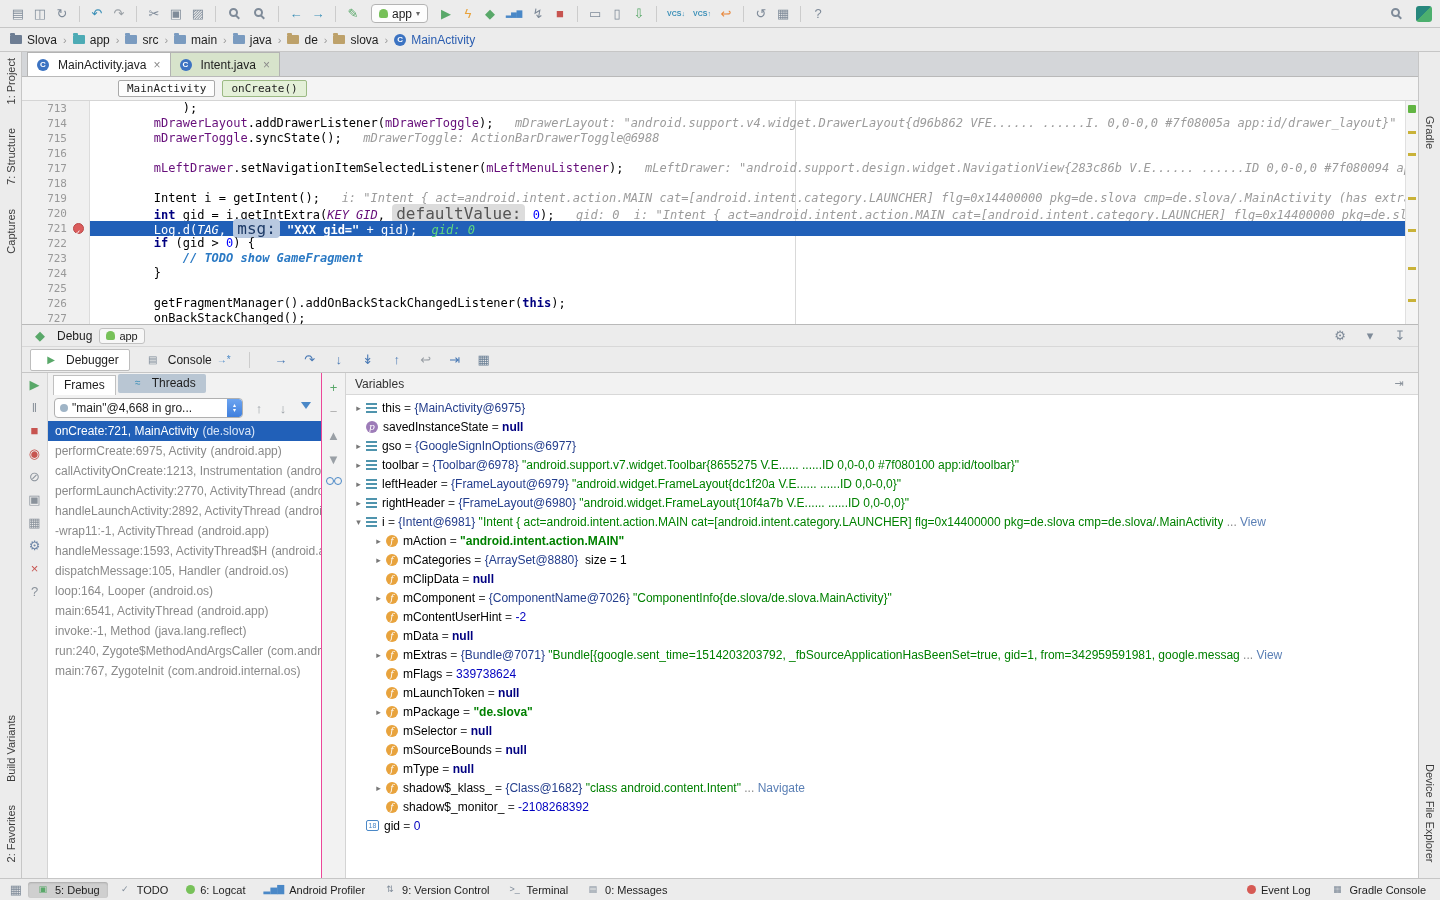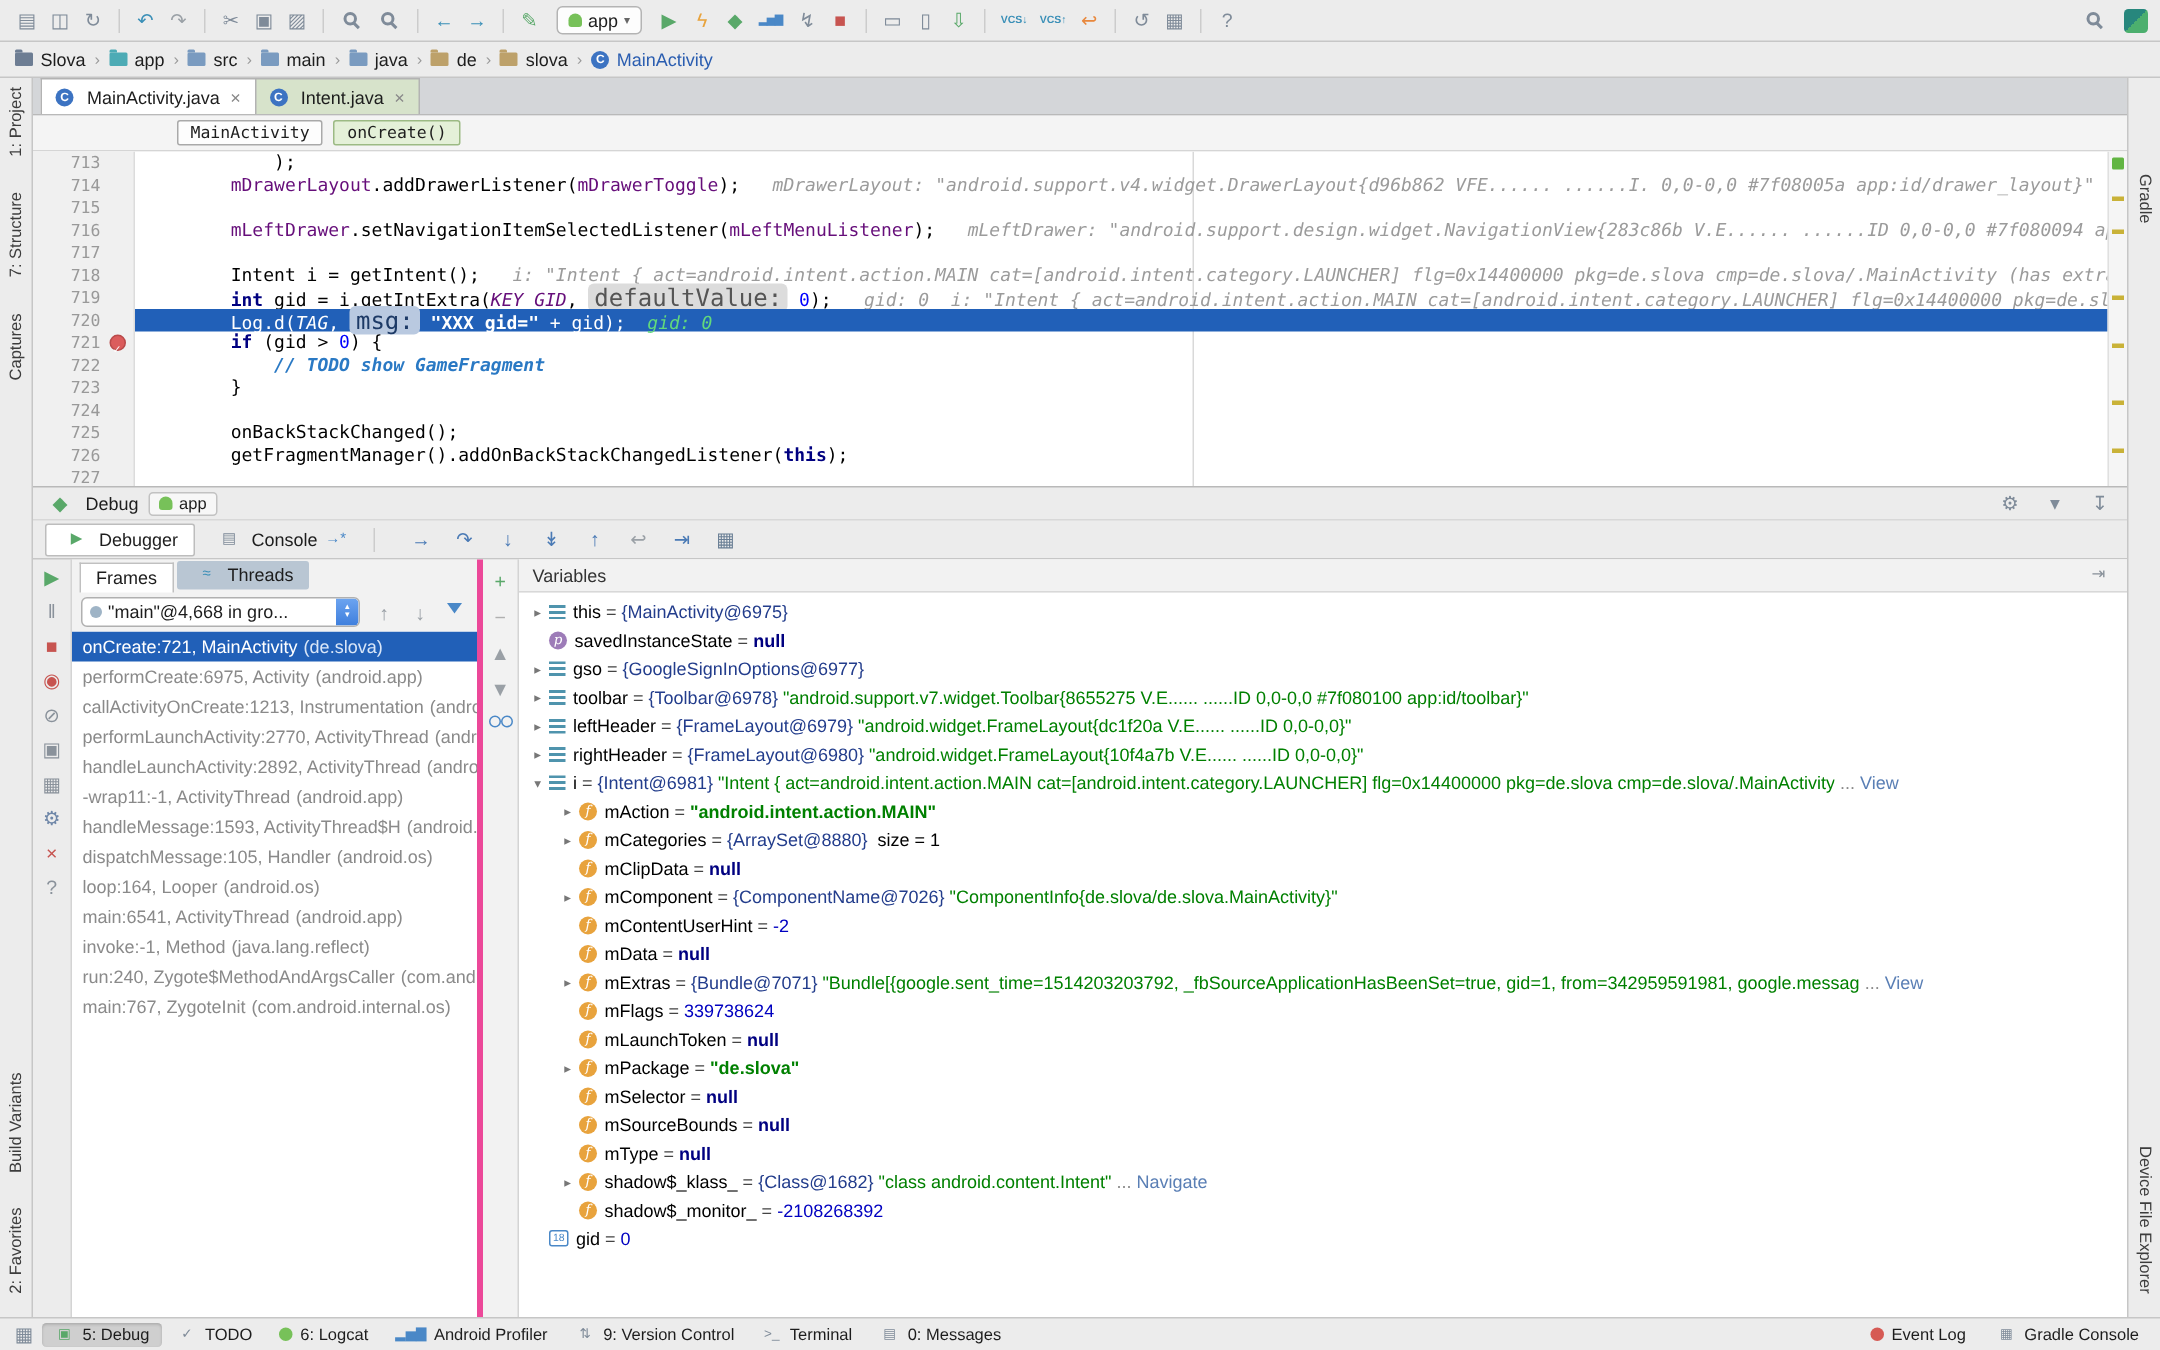--- a/index.html
+++ b/index.html
@@ -117,21 +117,21 @@
     border-bottom:1px solid #c6c6c6; }
   .dtab { display:flex; align-items:center; gap:5px; padding:3px 10px; margin-right:2px;
     border:1px solid transparent; }
   .dtab.active { background:#fff; border-color:#bdbdbd; border-radius:2px; }
   .console-arrow { color:#4a88c7; font-size:10px; }
   .stepicons { display:flex; align-items:center; gap:9px; margin-left:16px; font-size:13px; }
   .dbody { flex:1; display:flex; min-height:0; }
   .dvtools { width:26px; flex:0 0 26px; border-right:1px solid #d4d4d4; display:flex;
     flex-direction:column; align-items:center; padding-top:5px; gap:10px; font-size:12px; }
   .frames { width:274px; flex:0 0 274px; display:flex; flex-direction:column;
-    border-right:4px solid #ec4899; background:#f2f2f2; min-height:0; }
+    border-right:1px solid #ec4899; background:#f2f2f2; min-height:0; }
   .ftabs { height:22px; flex:0 0 22px; display:flex; align-items:flex-end; gap:2px; padding:0 5px; }
   .ftab { display:flex; align-items:center; gap:4px; padding:2px 10px 3px; font-size:12px; }
   .ftab.active { background:#fff; border:1px solid #c0c0c0; border-bottom:none; }
   .ftab.dark { background:#b9c6d3; border-radius:2px; margin-bottom:2px; }
   .threadrow { height:26px; flex:0 0 26px; display:flex; align-items:center; gap:6px; padding:0 6px; }
   .combo { flex:1; display:flex; align-items:center; background:#fff; border:1px solid #b0b0b0;
     border-radius:4px; height:20px; padding-left:5px; overflow:hidden; white-space:nowrap; gap:4px; }
   .th-dot { width:8px; height:8px; min-width:8px; border-radius:50%; background:#9fb4c6; }
   .combo-label { overflow:hidden; }
   .stepper { margin-left:auto; width:15px; align-self:stretch; color:#fff; font-size:6px;
@@ -338,32 +338,33 @@
             <div class="grow"><span class="lnum">723</span></div>
             <div class="grow"><span class="lnum">724</span></div>
             <div class="grow"><span class="lnum">725</span></div>
             <div class="grow"><span class="lnum">726</span></div>
             <div class="grow"><span class="lnum">727</span></div>
           </div>
         <div class="codearea">
           <div class="guide"></div>
         <div class="cline"><span class="sg-pl">            );</span></div>
             <div class="cline"><span class="sg-pl">        </span><span class="sg-fld">mDrawerLayout</span><span class="sg-pl">.addDrawerListener(</span><span class="sg-fld">mDrawerToggle</span><span class="sg-pl">);</span><span class="sg-hint">   mDrawerLayout: "android.support.v4.widget.DrawerLayout{d96b862 VFE...... ......I. 0,0-0,0 #7f08005a app:id/drawer_layout}"</span></div>
+            <div class="cline"><span class="sg-pl">        </span><span class="sg-fld">mDrawerToggle</span><span class="sg-pl">.syncState();</span><span class="sg-hint">   mDrawerToggle: ActionBarDrawerToggle@6988</span></div>
             <div class="cline"></div>
             <div class="cline"><span class="sg-pl">        </span><span class="sg-fld">mLeftDrawer</span><span class="sg-pl">.setNavigationItemSelectedListener(</span><span class="sg-fld">mLeftMenuListener</span><span class="sg-pl">);</span><span class="sg-hint">   mLeftDrawer: "android.support.design.widget.NavigationView{283c86b V.E...... ......ID 0,0-0,0 #7f080094 app:id/lef</span></div>
             <div class="cline"></div>
             <div class="cline"><span class="sg-pl">        Intent i = getIntent();</span><span class="sg-hint">   i: "Intent { act=android.intent.action.MAIN cat=[android.intent.category.LAUNCHER] flg=0x14400000 pkg=de.slova cmp=de.slova/.MainActivity (has extras) }"</span></div>
             <div class="cline"><span class="sg-pl">        </span><span class="sg-kw">int</span><span class="sg-pl"> gid = i.getIntExtra(</span><span class="sg-stat">KEY_GID</span><span class="sg-pl">, </span><span class="sg-chip">defaultValue:</span><span class="sg-pl"> </span><span class="sg-num">0</span><span class="sg-pl">);</span><span class="sg-hint">   gid: 0  i: "Intent { act=android.intent.action.MAIN cat=[android.intent.category.LAUNCHER] flg=0x14400000 pkg=de.slova cmp=de.slova</span></div>
             <div class="cline exec"><span class="sg-pl">        Log.d(</span><span class="sg-stat">TAG</span><span class="sg-pl">, </span><span class="sg-chip">msg:</span><span class="sg-pl"> </span><span class="sg-st">"XXX gid="</span><span class="sg-pl"> + gid);  </span><span class="sg-dbg">gid: 0</span></div>
             <div class="cline"><span class="sg-pl">        </span><span class="sg-kw">if</span><span class="sg-pl"> (gid &gt; </span><span class="sg-num">0</span><span class="sg-pl">) {</span></div>
             <div class="cline"><span class="sg-pl">            </span><span class="sg-todo">// TODO show GameFragment</span></div>
             <div class="cline"><span class="sg-pl">        }</span></div>
             <div class="cline"></div>
+            <div class="cline"><span class="sg-pl">        getFragmentManager().addOnBackStackChangedListener(</span><span class="sg-kw">this</span><span class="sg-pl">);</span></div>
             <div class="cline"><span class="sg-pl">        onBackStackChanged();</span></div>
-            <div class="cline"><span class="sg-pl">        getFragmentManager().addOnBackStackChangedListener(</span><span class="sg-kw">this</span><span class="sg-pl">);</span></div>
           </div>
         <div class="stripe">
             <span class="smark sq" style="top: 4px; background: rgb(98, 181, 67);"></span>
             <span class="smark" style="top: 30px; background: rgb(201, 178, 56);"></span>
             <span class="smark" style="top: 52px; background: rgb(201, 178, 56);"></span>
             <span class="smark" style="top: 96px; background: rgb(201, 178, 56);"></span>
             <span class="smark" style="top: 128px; background: rgb(201, 178, 56);"></span>
             <span class="smark" style="top: 166px; background: rgb(201, 178, 56);"></span>
             <span class="smark" style="top: 198px; background: rgb(201, 178, 56);"></span>
           </div>

